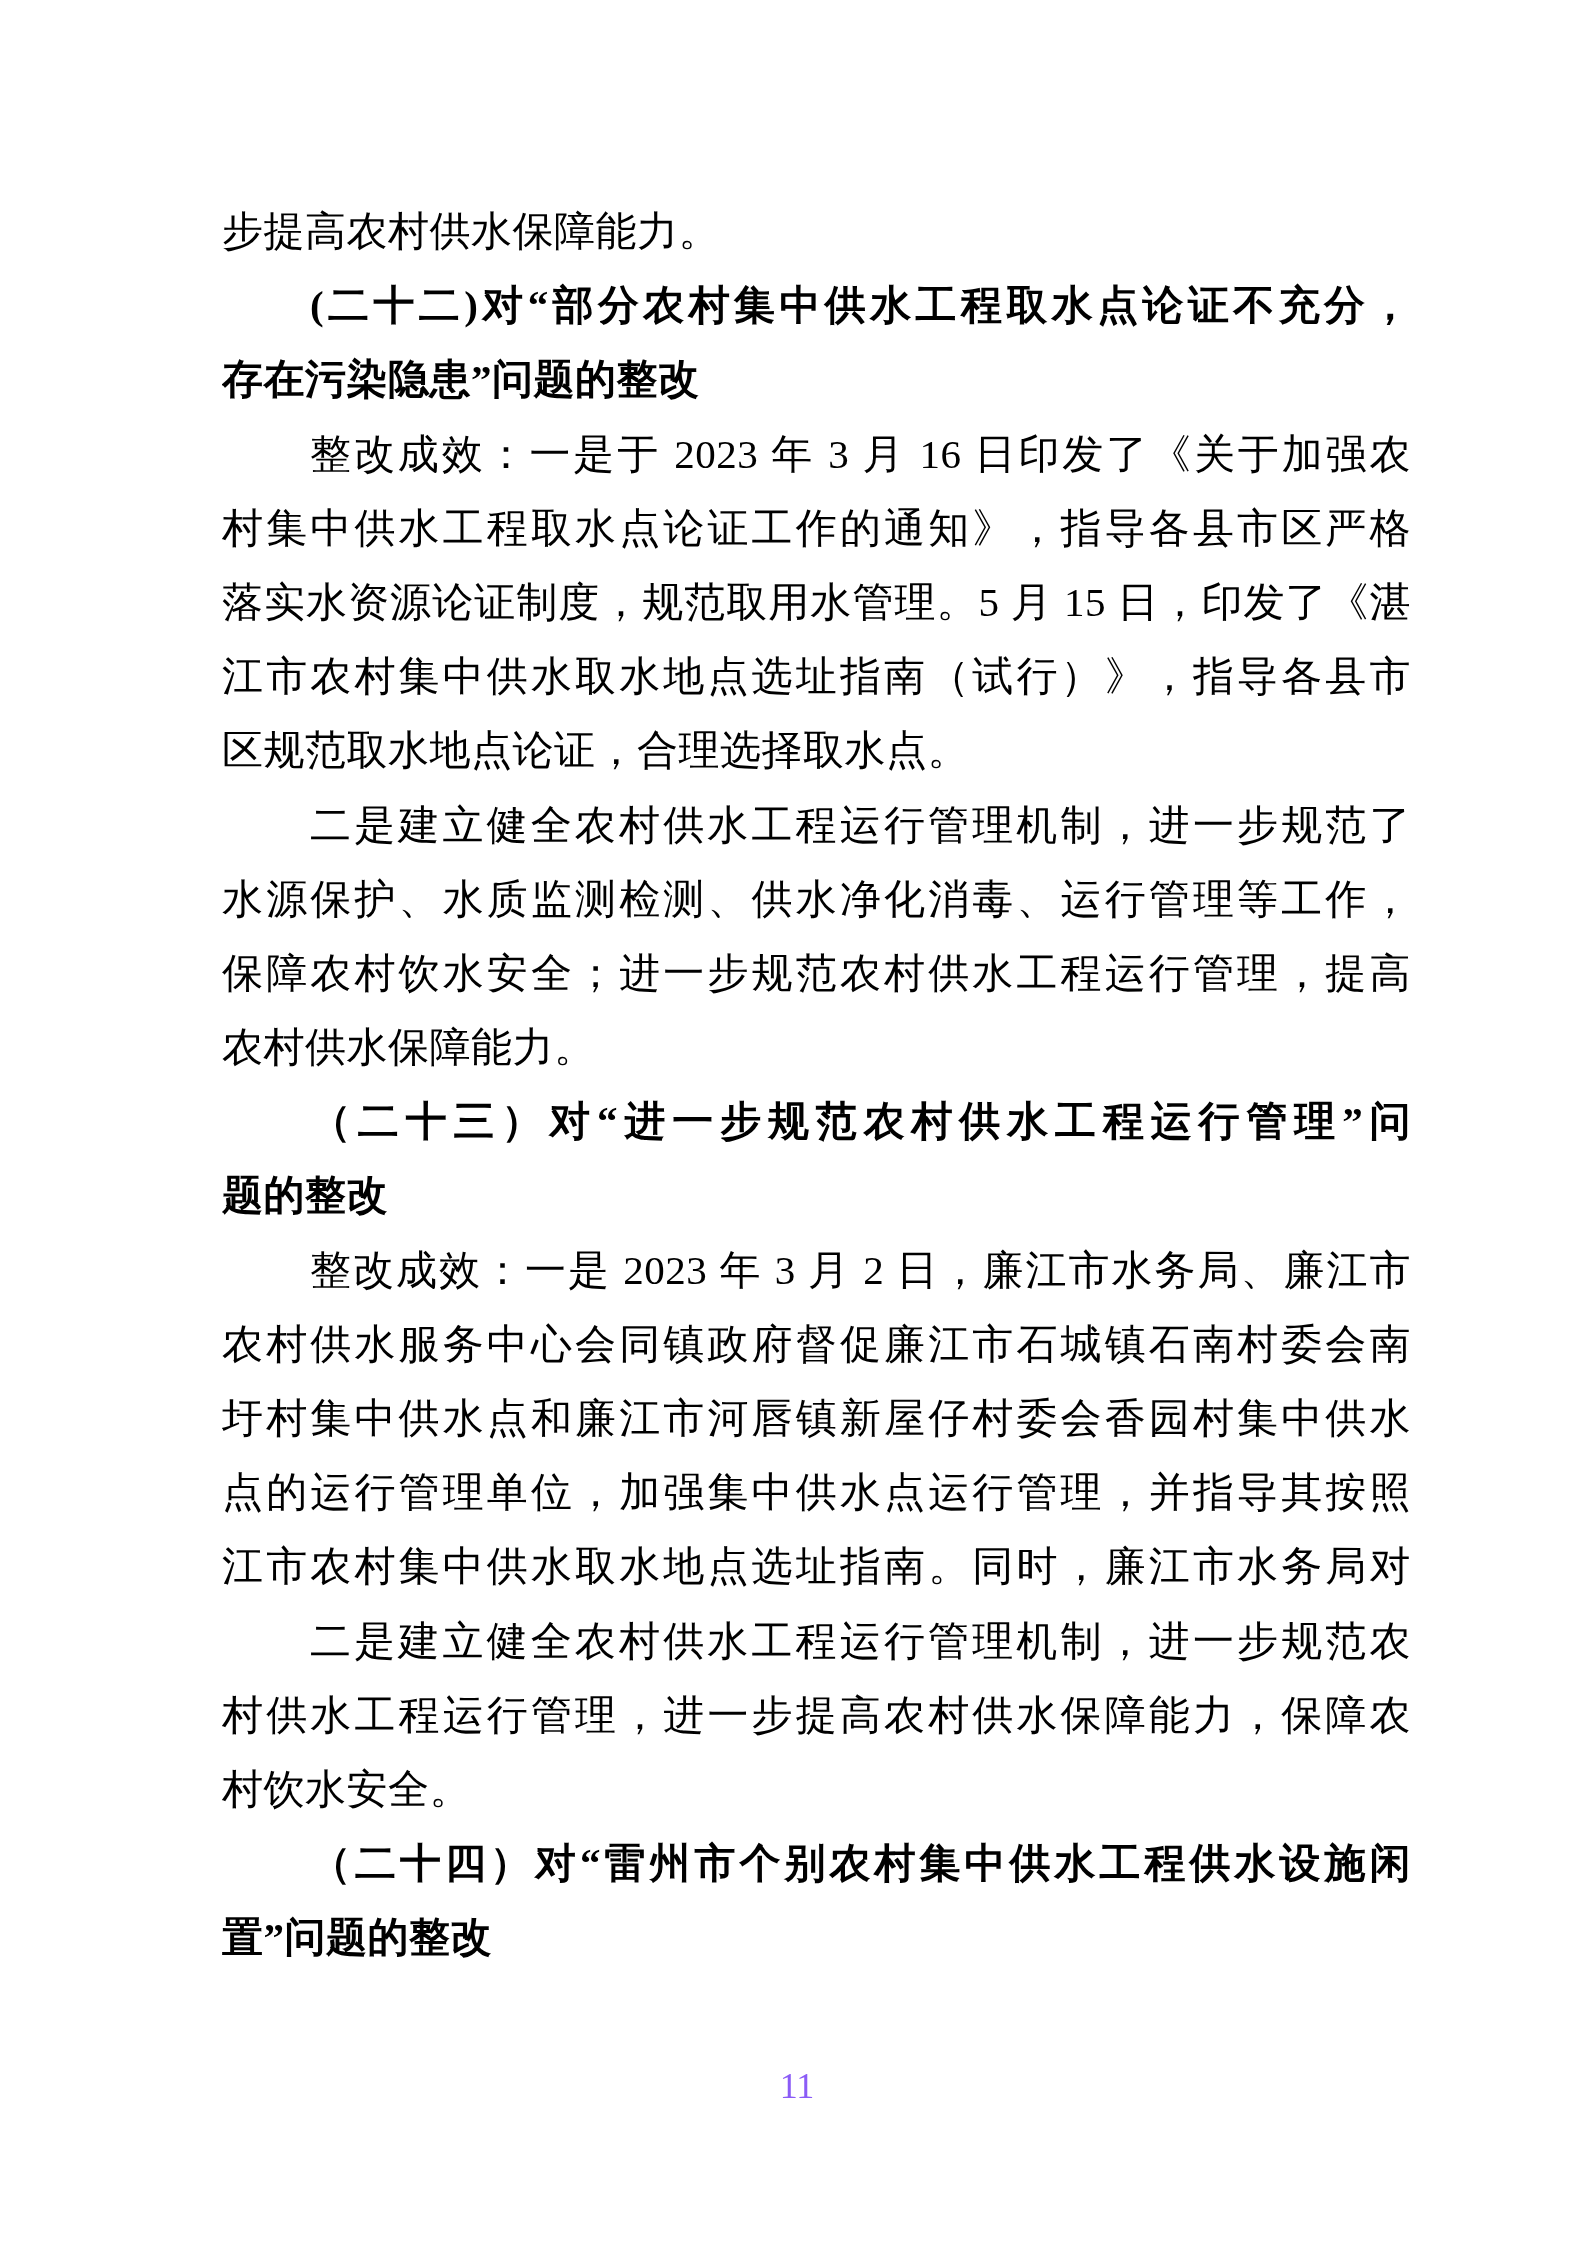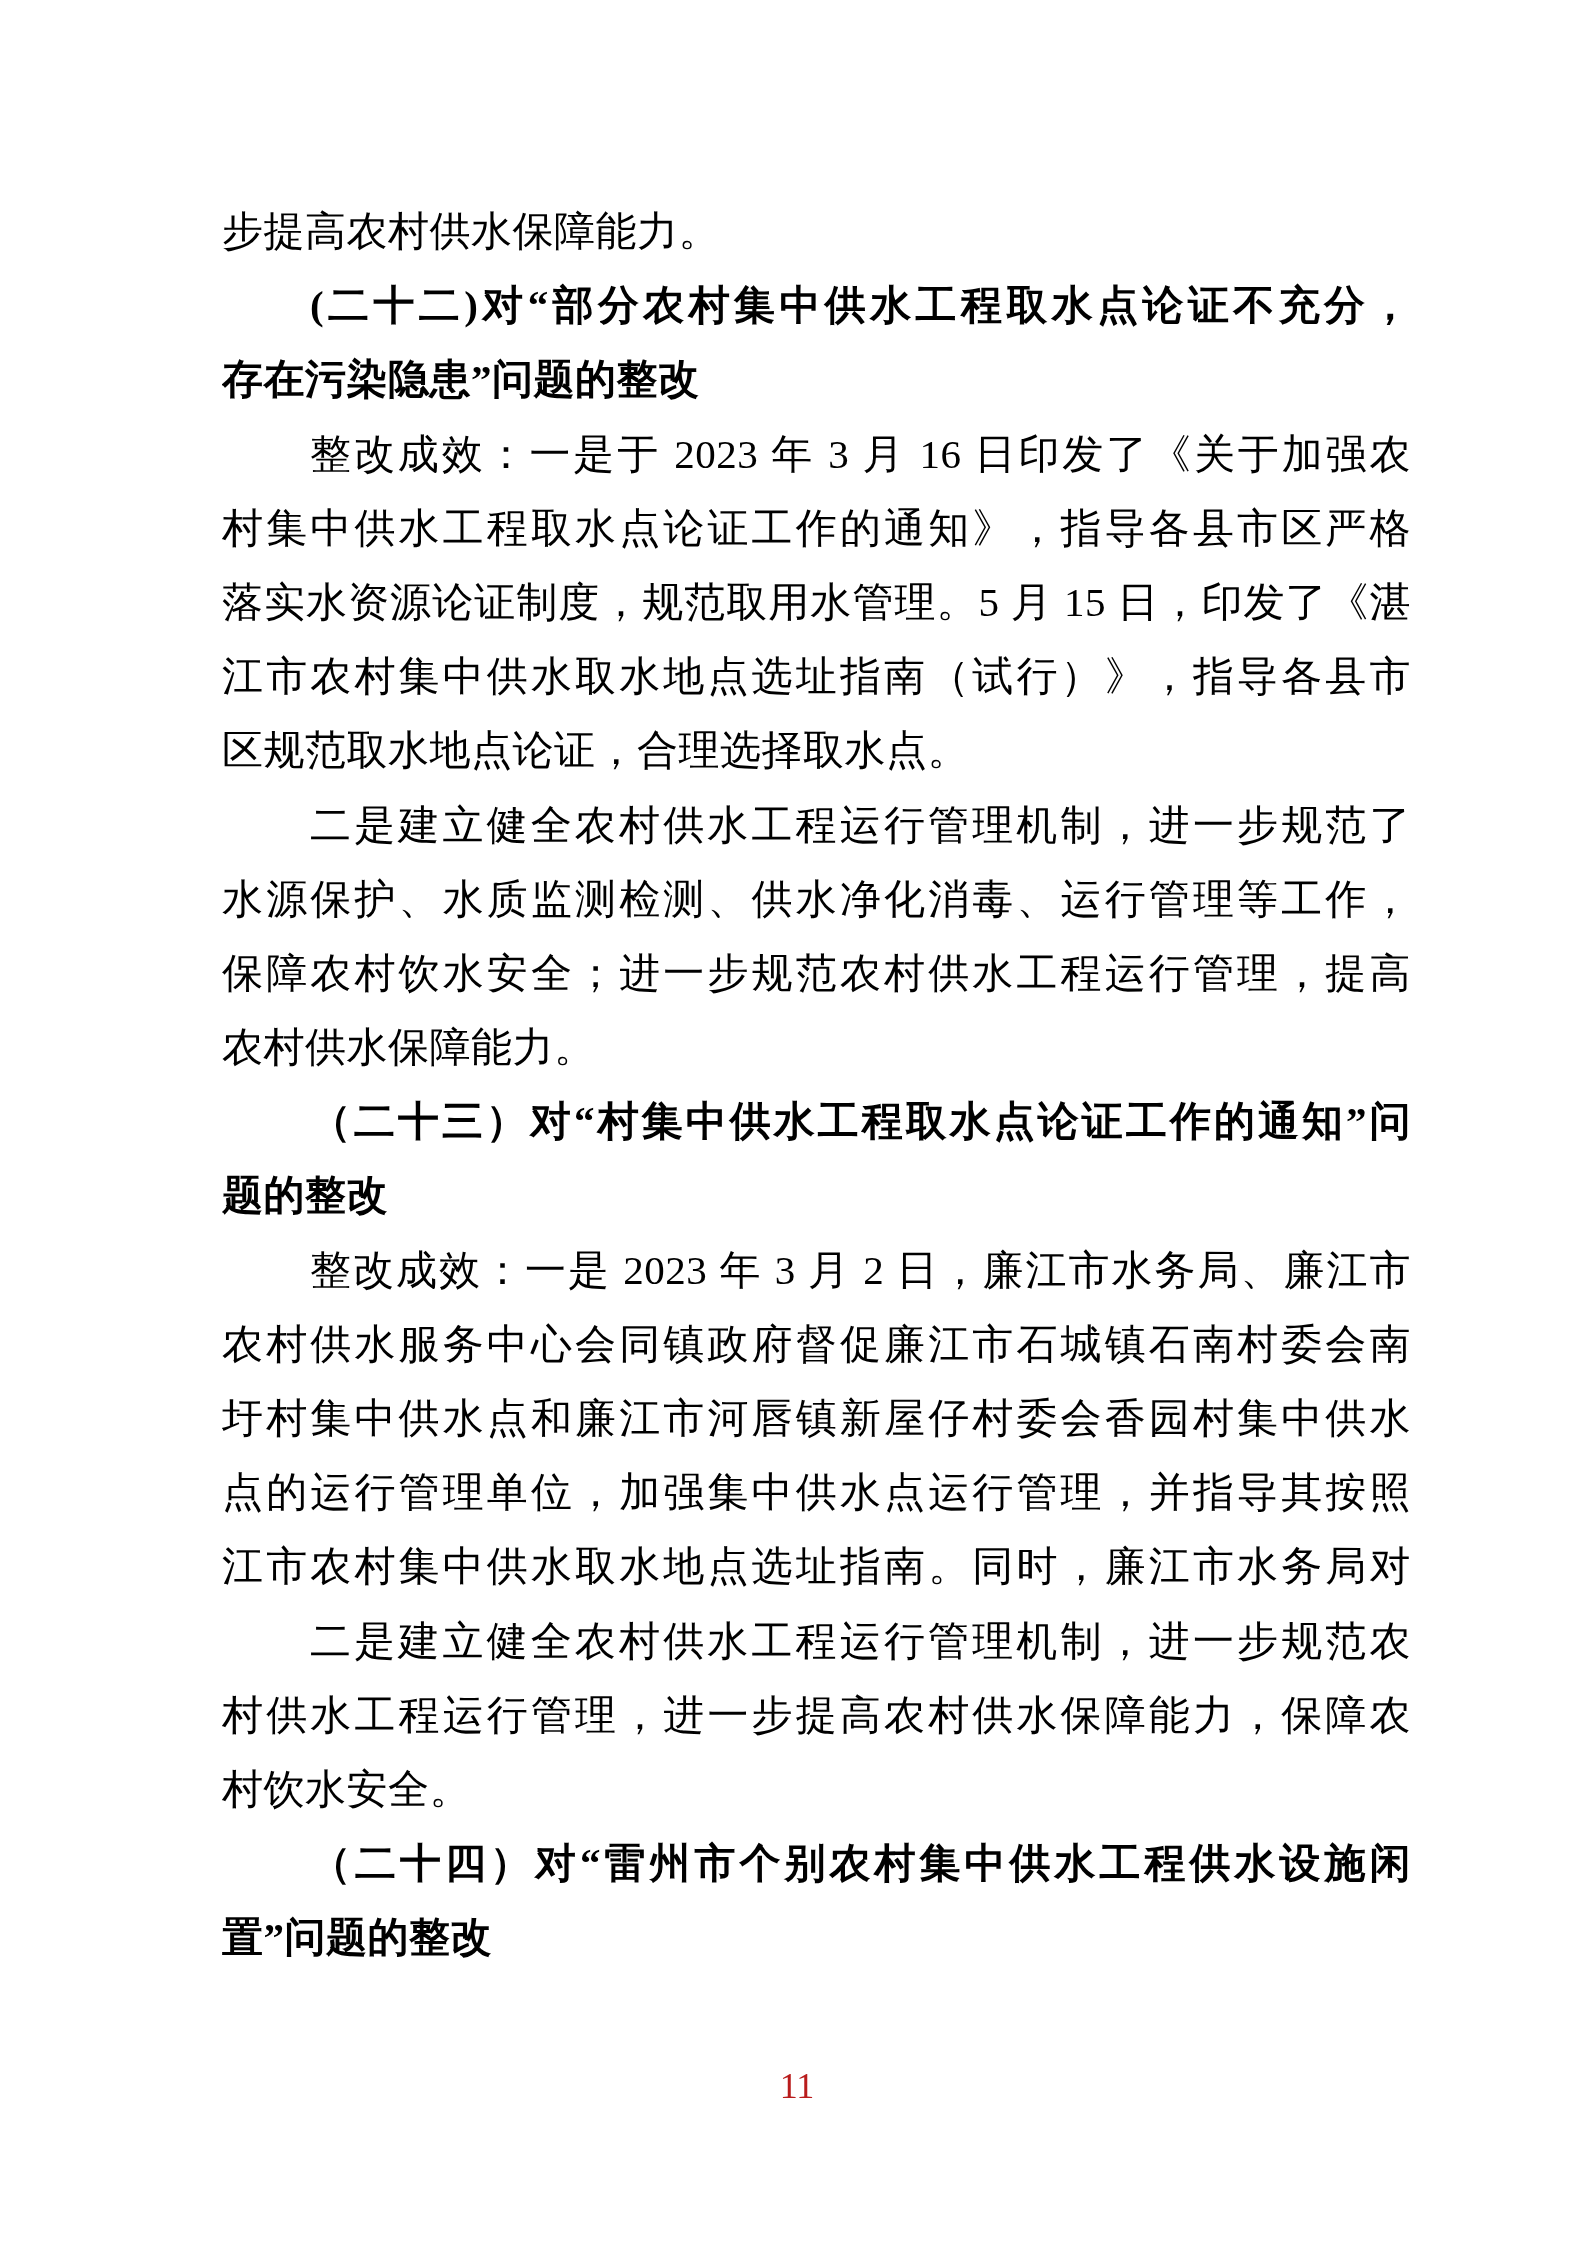--- a/index.html
+++ b/index.html
@@ -44,41 +44,41 @@
   }
   .pagenum {
     position: absolute;
     left: 7px;
     right: 0;
     top: 2062px;
     height: 48px;
     line-height: 48px;
     text-align: center;
     font-size: 36px;
-    color: #b91c1c;
+    color: #8b5cf6;
   }
 </style>
 </head>
 <body>
 
 <div class="page">
   <div class="textblock" id="textblock">
       <div class="line last">步提高农村供水保障能力。</div>
       <div class="line indent heading">(二十二)对“部分农村集中供水工程取水点论证不充分，</div>
       <div class="line heading last">存在污染隐患”问题的整改</div>
       <div class="line indent">整改成效：一是于 2023 年 3 月 16 日印发了《关于加强农</div>
       <div class="line">村集中供水工程取水点论证工作的通知》，指导各县市区严格</div>
       <div class="line">落实水资源论证制度，规范取用水管理。5 月 15 日，印发了《湛</div>
       <div class="line">江市农村集中供水取水地点选址指南（试行）》，指导各县市</div>
       <div class="line last">区规范取水地点论证，合理选择取水点。</div>
       <div class="line indent">二是建立健全农村供水工程运行管理机制，进一步规范了</div>
       <div class="line">水源保护、水质监测检测、供水净化消毒、运行管理等工作，</div>
       <div class="line">保障农村饮水安全；进一步规范农村供水工程运行管理，提高</div>
       <div class="line last">农村供水保障能力。</div>
-      <div class="line indent heading">（二十三）对“村集中供水工程取水点论证工作的通知”问</div>
+      <div class="line indent heading">（二十三）对“进一步规范农村供水工程运行管理”问</div>
       <div class="line heading last">题的整改</div>
       <div class="line indent">整改成效：一是 2023 年 3 月 2 日，廉江市水务局、廉江市</div>
       <div class="line">农村供水服务中心会同镇政府督促廉江市石城镇石南村委会南</div>
       <div class="line">圩村集中供水点和廉江市河唇镇新屋仔村委会香园村集中供水</div>
       <div class="line">点的运行管理单位，加强集中供水点运行管理，并指导其按照</div>
       <div class="line">江市农村集中供水取水地点选址指南。同时，廉江市水务局对</div>
       <div class="line indent">二是建立健全农村供水工程运行管理机制，进一步规范农</div>
       <div class="line">村供水工程运行管理，进一步提高农村供水保障能力，保障农</div>
       <div class="line last">村饮水安全。</div>
       <div class="line indent heading">（二十四）对“雷州市个别农村集中供水工程供水设施闲</div>

